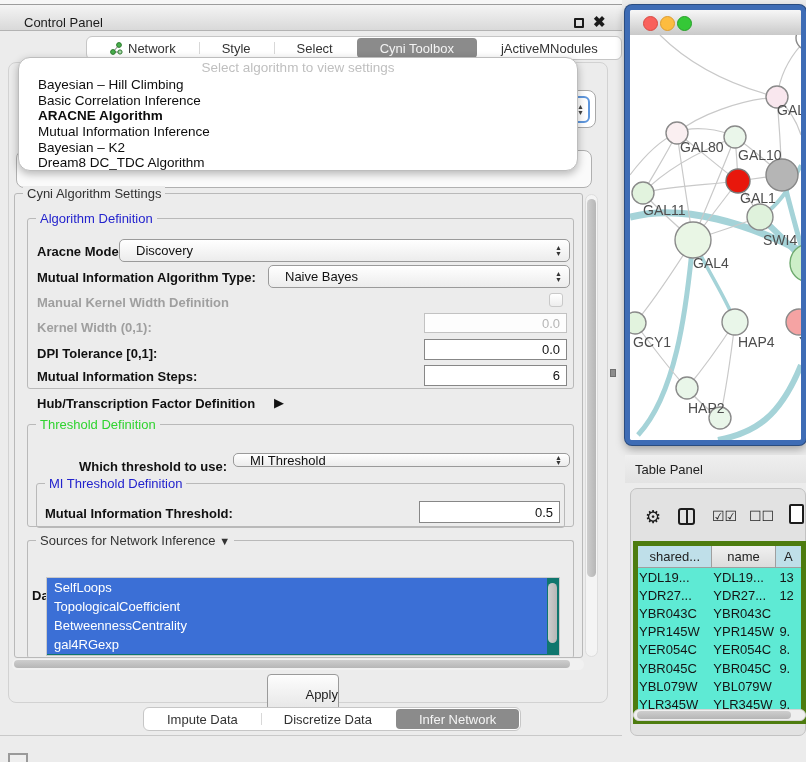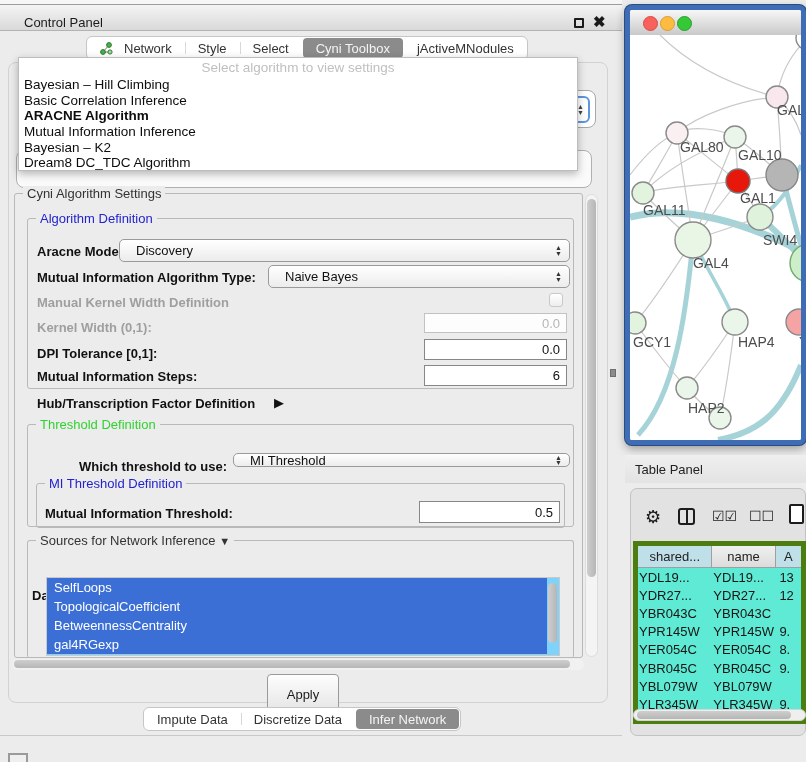--- a/index.html
+++ b/index.html
@@ -11,37 +11,37 @@
   .cp-topstrip{left:0;top:0;width:622px;height:4px;background:#f6f6f6}
   .cp-titlebar{left:0;top:4px;width:622px;height:27px;background:linear-gradient(#f4f4f4,#d9d9d9);
                border-top:1px solid #9c9c9c;border-bottom:1px solid #b3b3b3}
   .cp-title{left:24px;top:10px;font-size:13px;color:#1a1a1a}
   .float-btn{left:574px;top:13px;width:10px;height:10px;border:2px solid #1a1a1a;border-radius:1px;background:transparent}
   .close-btn{left:593px;top:8px;font-size:15px;font-weight:bold;color:#1a1a1a}
   .dock-bottomline{left:0;top:735px;width:622px;height:1px;background:#c9c9c9}
 
   
   .tabbar{display:flex;align-items:stretch;background:#fff;border:1px solid #c6c6c6;border-radius:6px;height:24px}
-  .tab{display:flex;align-items:center;gap:11px;padding:0 13px;font-size:13px;color:#333;position:relative;white-space:nowrap}
+  .tab{display:flex;align-items:center;gap:5px;padding:0 23px;font-size:13px;color:#333;position:relative;white-space:nowrap}
   .tab + .tab::before{content:"";position:absolute;left:0;top:5px;bottom:5px;width:1px;background:#d8d8d8}
   .tab.selected{background:#8b8b8b;color:#f4f4f4;border-radius:4px;margin:1px}
   .tab.selected::before, .tab.selected + .tab::before{display:none}
 
   
   .inner-panel{left:8px;top:62px;width:600px;height:641px;background:#ececec;border:1px solid #d2d2d2;border-radius:8px}
   .frag-combo{left:500px;top:90px;width:96px;height:38px;border:1px solid #a8a8a8;border-radius:8px;background:#fff}
   .frag-stepper{left:571px;top:96px;width:19px;height:27px;border:2px solid #5f97dd;border-radius:6px;background:#fff;
                 display:flex;flex-direction:column;align-items:center;justify-content:center;font-size:7px;line-height:6px;color:#444}
   .frag-box{left:16px;top:150px;width:576px;height:38px;border:1px solid #b0b0b0;border-radius:8px;background:#fafafa}
 
   
-  .popup{left:18px;top:57px;width:560px;height:114px;background:#fff;border:1px solid #bdbdbd;border-radius:0;
+  .popup{left:18px;top:57px;width:560px;height:114px;background:#fff;border:1px solid #bdbdbd;border-radius:12px;
          box-shadow:0 3px 8px rgba(0,0,0,.28);z-index:6;padding-top:1px}
   .popup-prompt{text-align:center;color:#bfbfbf;font-size:13.5px;height:18px;line-height:18px}
-  .popup-item{font-size:13.5px;color:#0d0d0d;height:15.7px;line-height:15.7px;padding-left:5px;white-space:nowrap}
+  .popup-item{font-size:13.5px;color:#0d0d0d;height:15.7px;line-height:15.7px;padding-left:19px;white-space:nowrap}
   .popup-item.bold{font-weight:bold}
 
   
   .grp{border:1px solid #b9b9b9;border-radius:3px}
   .grp-title{position:absolute;top:-8px;left:8px;background:#ececec;padding:0 4px;font-size:13px;color:#333;white-space:nowrap}
   .t-blue{color:#2323cd}
   .t-green{color:#2fd32f}
   .lbl{font-size:13px;font-weight:bold;color:#111;white-space:nowrap}
   .dis{color:#9f9f9f}
 
@@ -51,26 +51,26 @@
                  font-size:7px;line-height:5.5px;color:#333}
   .field{background:#fff;border:1px solid #878787;display:flex;align-items:center;justify-content:flex-end;
          padding-right:6px;font-size:13px;color:#111}
   .field.disf{border-color:#c2c2c2;color:#b5b5b5;background:#fdfdfd}
   .cb{width:14px;height:14px;border:1px solid #c9c9c9;border-radius:3px;background:linear-gradient(#fff,#ededed)}
 
   .vtrack{background:#f4f4f4;border:1px solid #ddd;border-radius:7px}
   .vthumb{background:linear-gradient(90deg,#cecece,#b6b6b6);border-radius:5px}
   .hthumb{background:linear-gradient(#cecece,#b6b6b6);border-radius:5px}
 
-  .attr-list{background:#7dd3fc;border:1px solid #c9c9c9}
+  .attr-list{background:#0f766e;border:1px solid #c9c9c9}
   .attr-item{width:500px;height:19px;line-height:19px;padding-left:7px;font-size:13px;color:#fff;background:#3b6fd6;
              white-space:nowrap;box-sizing:border-box}
 
   .apply-btn{left:267px;top:674px;width:72px;height:40px;border:1px solid #9a9a9a;border-radius:4px;
-             background:linear-gradient(#fdfdfd,#e4e4e4);display:flex;align-items:center;justify-content:center;
+             background:linear-gradient(#fdfdfd,#e4e4e4);display:flex;align-items:center;justify-content:flex-end;
              font-size:13px;color:#1c1c1c}
 
   .splitter-handle{left:610px;top:369px;width:6px;height:8px;background:#8d8d8d;border:1px solid #6f6f6f}
 
   
   .net-window{left:625px;top:5px;width:181px;height:440px;border:5px solid #3e6cb5;border-radius:7px;
               box-shadow:0 0 0 1px #2a4c80,0 4px 10px rgba(0,0,0,.35);overflow:hidden;background:#fff}
   .net-titlebar{position:absolute;left:0;top:0;right:0;height:25px;background:linear-gradient(#f7f7f7,#c9c9c9);
                 border-bottom:1px solid #9f9f9f}
   .light{position:absolute;top:6px;width:13px;height:13px;border-radius:50%}

